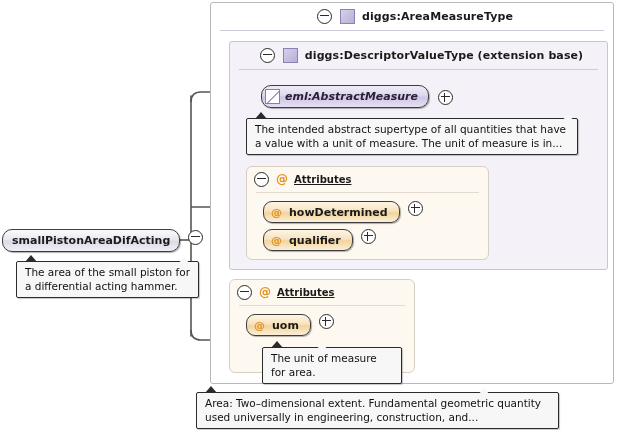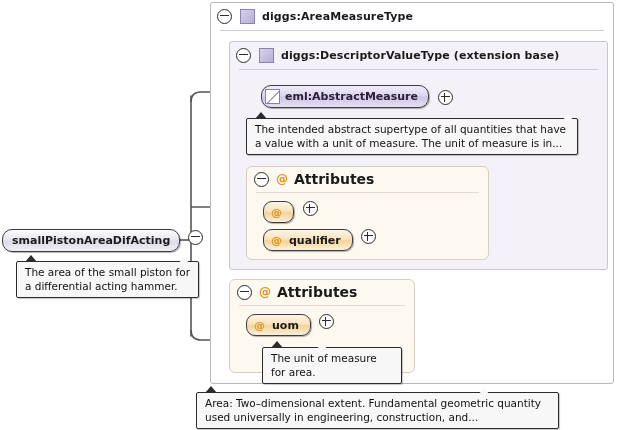--- a/index.html
+++ b/index.html
@@ -30,20 +30,21 @@
   .type-box-inner {
     border: 1px solid #c9c5d4;
     background: #f4f2f8;
     border-radius: 3px;
   }
   .type-header {
     display: flex;
     align-items: center;
     height: 26px;
     padding-left: 6px;
+    justify-content: center;
   }
   .type-header .title {
     font-weight: bold;
     font-size: 11px;
     color: #1a1a1a;
     letter-spacing: 0.1px;
     white-space: nowrap;
   }
   .hdr-rule {
     position: absolute;
@@ -140,23 +141,24 @@
     border-radius: 6px;
   }
   .attr-header {
     display: flex;
     align-items: center;
     height: 24px;
     padding-left: 7px;
   }
   .attr-header .atitle {
     font-weight: bold;
-    font-size: 14px;
+    font-size: 10px;
     color: #1a1a1a;
     margin-left: 6px;
+    text-decoration: underline;
   }
   .at-glyph {
     color: #e2921f;
     font-size: 12px;
     font-weight: bold;
     line-height: 1;
     margin-left: 7px;
     flex: 0 0 auto;
   }
   .attr-rule {
@@ -266,21 +268,21 @@
 
   <div class="abs type-box-inner" style="left:18px; top:38px; width:379px; height:229px;">
 
     <div class="type-header">
       <span class="exp"></span>
       <span class="type-icon"></span>
       <span class="title">diggs:DescriptorValueType (extension base)</span>
     </div>
     <div class="hdr-rule" style="left:9px; right:9px; top:27px;"></div>
 
-    <div class="abs" style="left:31px; top:43px;">
+    <div class="abs" style="left:31px; top:43px;font-style:italic;">
       <span class="node abstract">
         <span class="abstract-icon"></span>
         <span class="node-label">eml:AbstractMeasure</span>
       </span>
       <span class="exp plus" style="margin-left:5px; position:relative; top:-4px;"></span>
     </div>
 
     <div class="abs bubble tip-top" style="left:16px; top:76px; width:332px;">
       <span>The intended abstract supertype of all quantities that have a value with a unit of measure. The unit of measure is in...</span>
     </div>
@@ -289,20 +291,21 @@
       <div class="attr-header">
         <span class="exp"></span>
         <span class="at-glyph">@</span>
         <span class="atitle">Attributes</span>
       </div>
       <div class="attr-rule" style="left:9px; right:9px; top:25px;"></div>
 
       <div class="abs" style="left:16px; top:34px;">
         <span class="attr-node">
           <span class="aglyph">@</span>
+          <span class="alabel">howDetermined</span>
         </span>
         <span class="exp plus" style="margin-left:5px; position:relative; top:-4px;"></span>
       </div>
 
       <div class="abs" style="left:16px; top:62px;">
         <span class="attr-node">
           <span class="aglyph">@</span>
           <span class="alabel">qualifier</span>
         </span>
         <span class="exp plus" style="margin-left:5px; position:relative; top:-4px;"></span>

